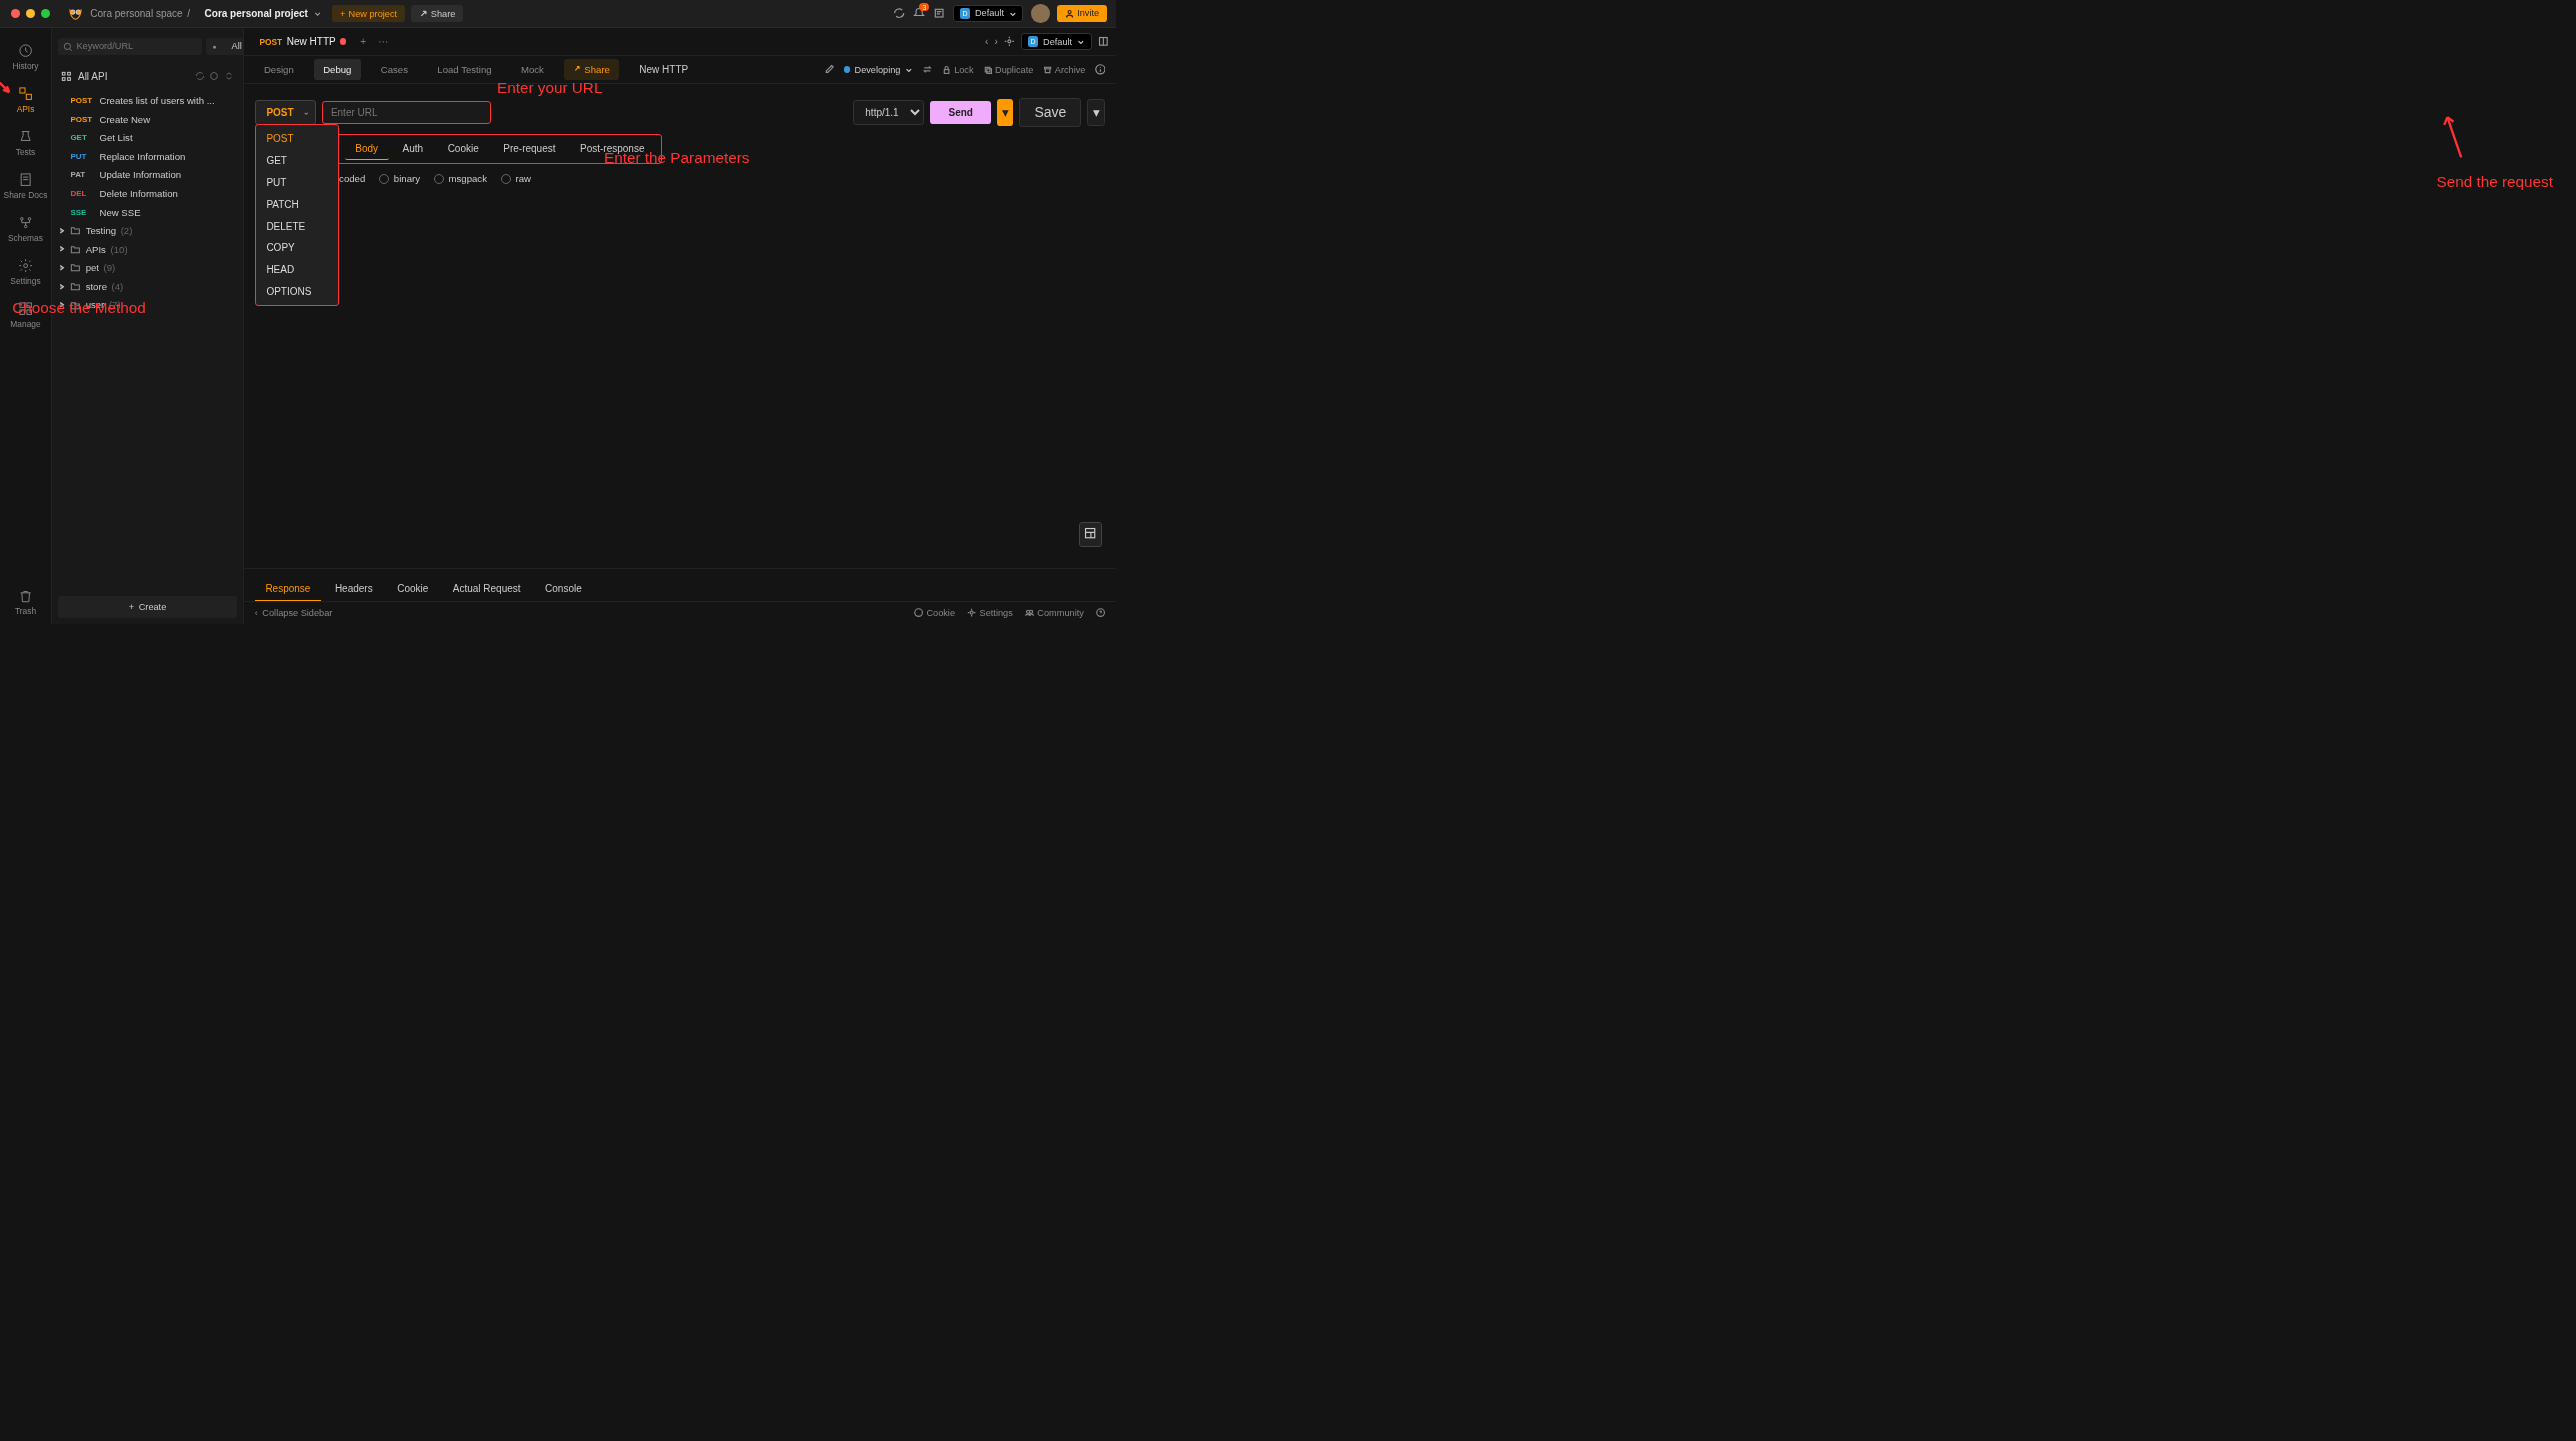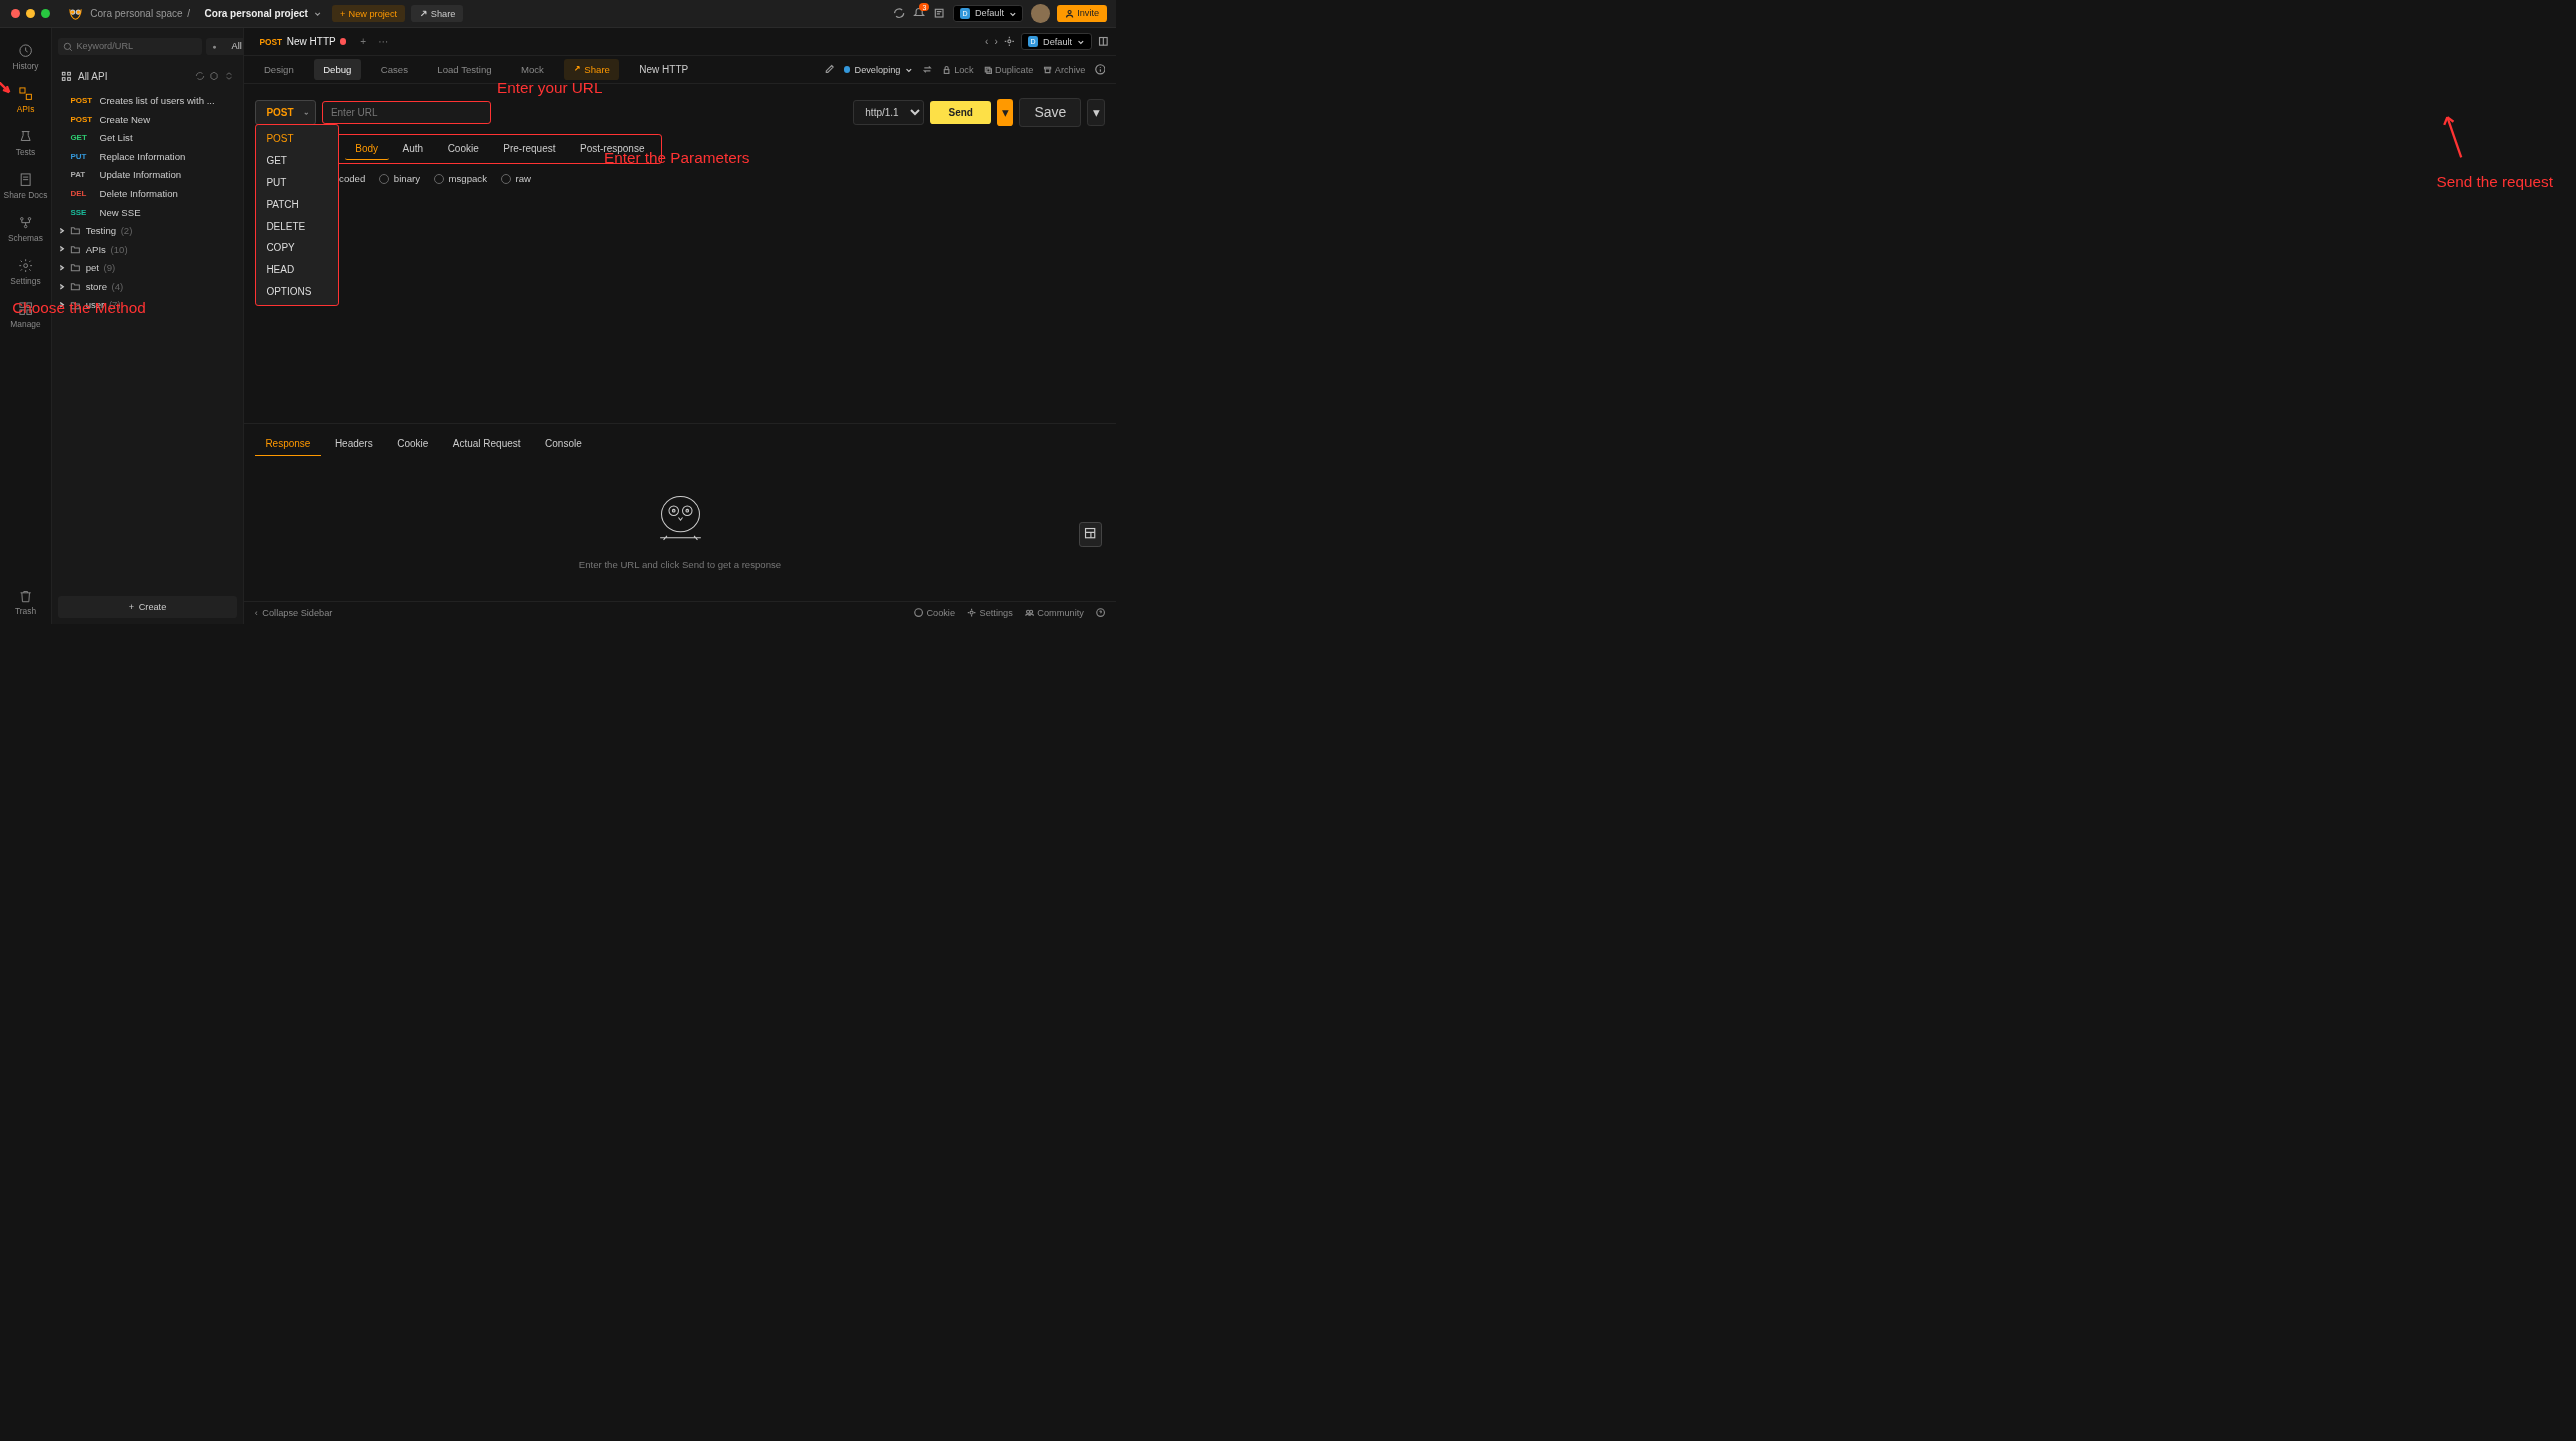--- a/index.html
+++ b/index.html
@@ -87,21 +87,21 @@
 .subtabbar-right{margin-left:auto; display:flex; align-items:center; gap:9.2px; font-size:9.2px;}
 .dev-pill{display:flex; align-items:center; gap:4.6px;}
 .dev-dot{width:6.1px;height:6.1px;border-radius:50%;background:#3498db;}
 .action-link{color:#888; cursor:pointer; display:flex; align-items:center; gap:3.1px;}
 
 .request-row { display:flex; align-items:center; padding:14px 10.7px 7.7px; gap:6.1px; position:relative;}
 .method-select { background:#222; border:0.8px solid #444; color:#f90; padding:6.1px 21.5px 6.1px 10.7px; border-radius:3.1px; font-size:10px; font-weight:600; cursor:pointer; position:relative;}
 .method-select::after{content:"⌃"; position:absolute; right:6.1px; transform:rotate(180deg); font-size:7.7px; color:#888;}
 .url-input { flex:1; max-width:169px; background:#1a1a1a; border:1.5px solid #f33; padding:5.4px 7.7px; border-radius:3.1px; color:#ccc; font-size:10px;}
 .protocol-select{margin-left:auto; background:#1a1a1a; border:0.8px solid #333; color:#ccc; padding:5.4px 7.7px; border-radius:3.1px; font-size:10px;}
-.send-btn { background:#fde047; border:none; color:#222; padding:6.1px 18.4px; border-radius:3.1px; font-size:10px; font-weight:600; cursor:pointer;}
+.send-btn { background:#f0abfc; border:none; color:#222; padding:6.1px 18.4px; border-radius:3.1px; font-size:10px; font-weight:600; cursor:pointer;}
 .send-dropdown{background:#f90; border:none; color:#222; padding:6.1px 4.6px; border-radius:3.1px; cursor:pointer;}
 .save-btn{background:#1e1e1e; border:0.8px solid #333; color:#ccc; padding:5.4px 14px; border-radius:3.1px; font-size:14px;}
 .save-dropdown{background:#1e1e1e; border:0.8px solid #333; color:#ccc; padding:5.4px 4.6px; border-radius:3.1px;}
 
 .method-dropdown {
   position:absolute; top:40px; left:10.7px; background:#222; border:1.5px solid #f33;
   border-radius:3.1px; min-width:84px; z-index:50; padding:3.1px 0;
 }
 .method-option{padding:5.4px 10.7px; font-size:10px; cursor:pointer; color:#ddd;}
 .method-option.selected{color:#f90;}
@@ -557,32 +557,20 @@
       </svg>
 
     <div class="response-section" style="position:relative;">
       <div class="resp-tabs" id="resp-tabs">
           <div class="rtab active">Response</div>
           <div class="rtab">Headers</div>
           <div class="rtab">Cookie</div>
           <div class="rtab">Actual Request</div>
           <div class="rtab">Console</div>
         </div>
-      <div class="resp-body">
-        <svg class="owl-empty" viewBox="0 0 100 90" stroke="#555">
-          <ellipse cx="50" cy="40" rx="28" ry="26"></ellipse>
-          <circle cx="40" cy="35" r="7"></circle>
-            <circle cx="60" cy="35" r="7"></circle>
-          <circle cx="40" cy="35" r="2" fill="#555"></circle>
-            <circle cx="60" cy="35" r="2" fill="#555"></circle>
-          <path d="M47 45l3 4 3-4"></path>
-          <path d="M20 75h60M30 72l-5 6M70 72l5 6"></path>
-        </svg>
-        <div class="empty-text">Enter the URL and click Send to get a response</div>
-      </div>
       <div class="panel-fab"><svg width="12.3" height="12.3" viewBox="0 0 16 16">
             <rect x="2" y="2" width="12" height="12"></rect>
             <path d="M2 7h12M9 7v7"></path>
           </svg></div>
     </div>
 
     <div class="bottom-bar">
       <div class="bottom-left">
           <span>‹</span>
           <span>Collapse Sidebar</span>

